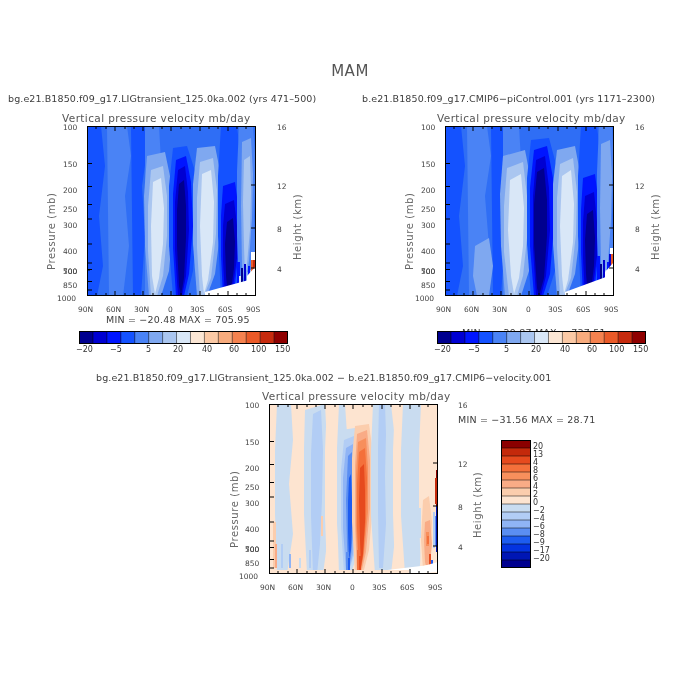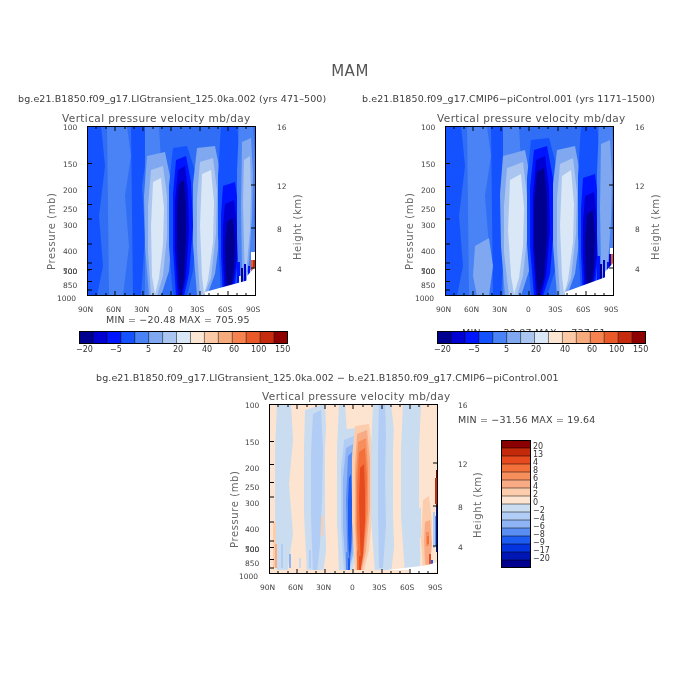--- a/index.html
+++ b/index.html
@@ -22,22 +22,22 @@
   .rot-l{transform:rotate(-90deg);transform-origin:left top;}
   svg{display:block;}
   .frame{fill:none;stroke:#000;stroke-width:1;}
   .tk{stroke:#000;stroke-width:1;}
 </style>
 </head>
 <body>
 
 <div class="abs ttl">MAM</div>
 
-<div class="abs casehdr" style="left:18px;top:93px;">bg.e21.B1850.f09_g17.LIGtransient_125.0ka.002 (yrs 471–500)</div>
-<div class="abs casehdr" style="left:362px;top:93px;">b.e21.B1850.f09_g17.CMIP6−piControl.001 (yrs 1171–1500)</div>
+<div class="abs casehdr" style="left:0;top:93px;padding-left:8px;">bg.e21.B1850.f09_g17.LIGtransient_125.0ka.002 (yrs 471–500)</div>
+<div class="abs casehdr" style="left:362px;top:93px;">b.e21.B1850.f09_g17.CMIP6−piControl.001 (yrs 1171–2300)</div>
 
 <div class="abs" style="left:0;top:0;">
 
   <div class="abs vartxt" style="left:62px;top:112px;">Vertical pressure velocity   mb/day</div>
 
   <div class="abs axlbl rot-l" style="left:46px;top:270px;">Pressure  (mb)</div>
 
   <div class="abs axlbl rot-l" style="left:292px;top:260px;">Height  (km)</div>
 
   <div class="abs ticklbl" style="left:63px;top:123px;">100</div>
@@ -419,21 +419,21 @@
     <div class="abs cbl" style="left:94px;top:0;">20</div>
     <div class="abs cbl" style="left:123px;top:0;">40</div>
     <div class="abs cbl" style="left:150px;top:0;">60</div>
     <div class="abs cbl" style="left:172px;top:0;">100</div>
     <div class="abs cbl" style="left:196px;top:0;">150</div>
   </div>
 </div>
 
 <div class="abs" style="left:0;top:0;">
 
-  <div class="abs casehdr" style="left:96px;top:372px;">bg.e21.B1850.f09_g17.LIGtransient_125.0ka.002 − b.e21.B1850.f09_g17.CMIP6−piControl.001</div>
+  <div class="abs casehdr" style="left:96px;top:372px;">bg.e21.B1850.f09_g17.LIGtransient_125.0ka.002 − b.e21.B1850.f09_g17.CMIP6−velocity.001</div>
   <div class="abs vartxt" style="left:262px;top:390px;">Vertical pressure velocity   mb/day</div>
 
   <div class="abs axlbl rot-l" style="left:229px;top:548px;">Pressure  (mb)</div>
   <div class="abs axlbl rot-l" style="left:472px;top:538px;">Height  (km)</div>
 
   <div class="abs ticklbl" style="left:245px;top:401px;">100</div>
   <div class="abs ticklbl" style="left:245px;top:438px;">150</div>
   <div class="abs ticklbl" style="left:245px;top:464px;">200</div>
   <div class="abs ticklbl" style="left:245px;top:483px;">250</div>
   <div class="abs ticklbl" style="left:245px;top:499px;">300</div>
@@ -449,21 +449,21 @@
   <div class="abs ticklbl" style="left:458px;top:543px;">4</div>
 
   <div class="abs ticklbl" style="left:260px;top:583px;">90N</div>
   <div class="abs ticklbl" style="left:288px;top:583px;">60N</div>
   <div class="abs ticklbl" style="left:316px;top:583px;">30N</div>
   <div class="abs ticklbl" style="left:350px;top:583px;">0</div>
   <div class="abs ticklbl" style="left:372px;top:583px;">30S</div>
   <div class="abs ticklbl" style="left:400px;top:583px;">60S</div>
   <div class="abs ticklbl" style="left:428px;top:583px;">90S</div>
 
-  <div class="abs minmax" style="left:458px;top:414px;">MIN =  −31.56   MAX =   19.64</div>
+  <div class="abs minmax" style="left:458px;top:414px;">MIN =  −31.56   MAX =   28.71</div>
 
   <svg class="abs" style="left:269px;top:404px;" width="169" height="170">
     <defs>
         <clipPath id="clipD">
           <rect x="0" y="0" width="169" height="170"></rect>
         </clipPath>
       </defs>
     <g clip-path="url(#clipD)">
       <rect x="0" y="0" width="169" height="170" fill="#fde4d0"></rect>
 

